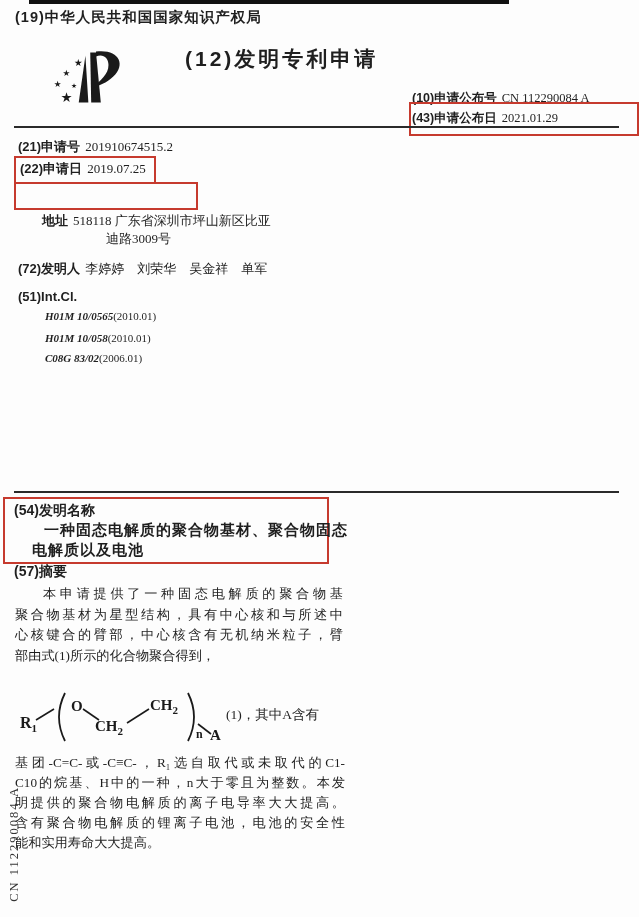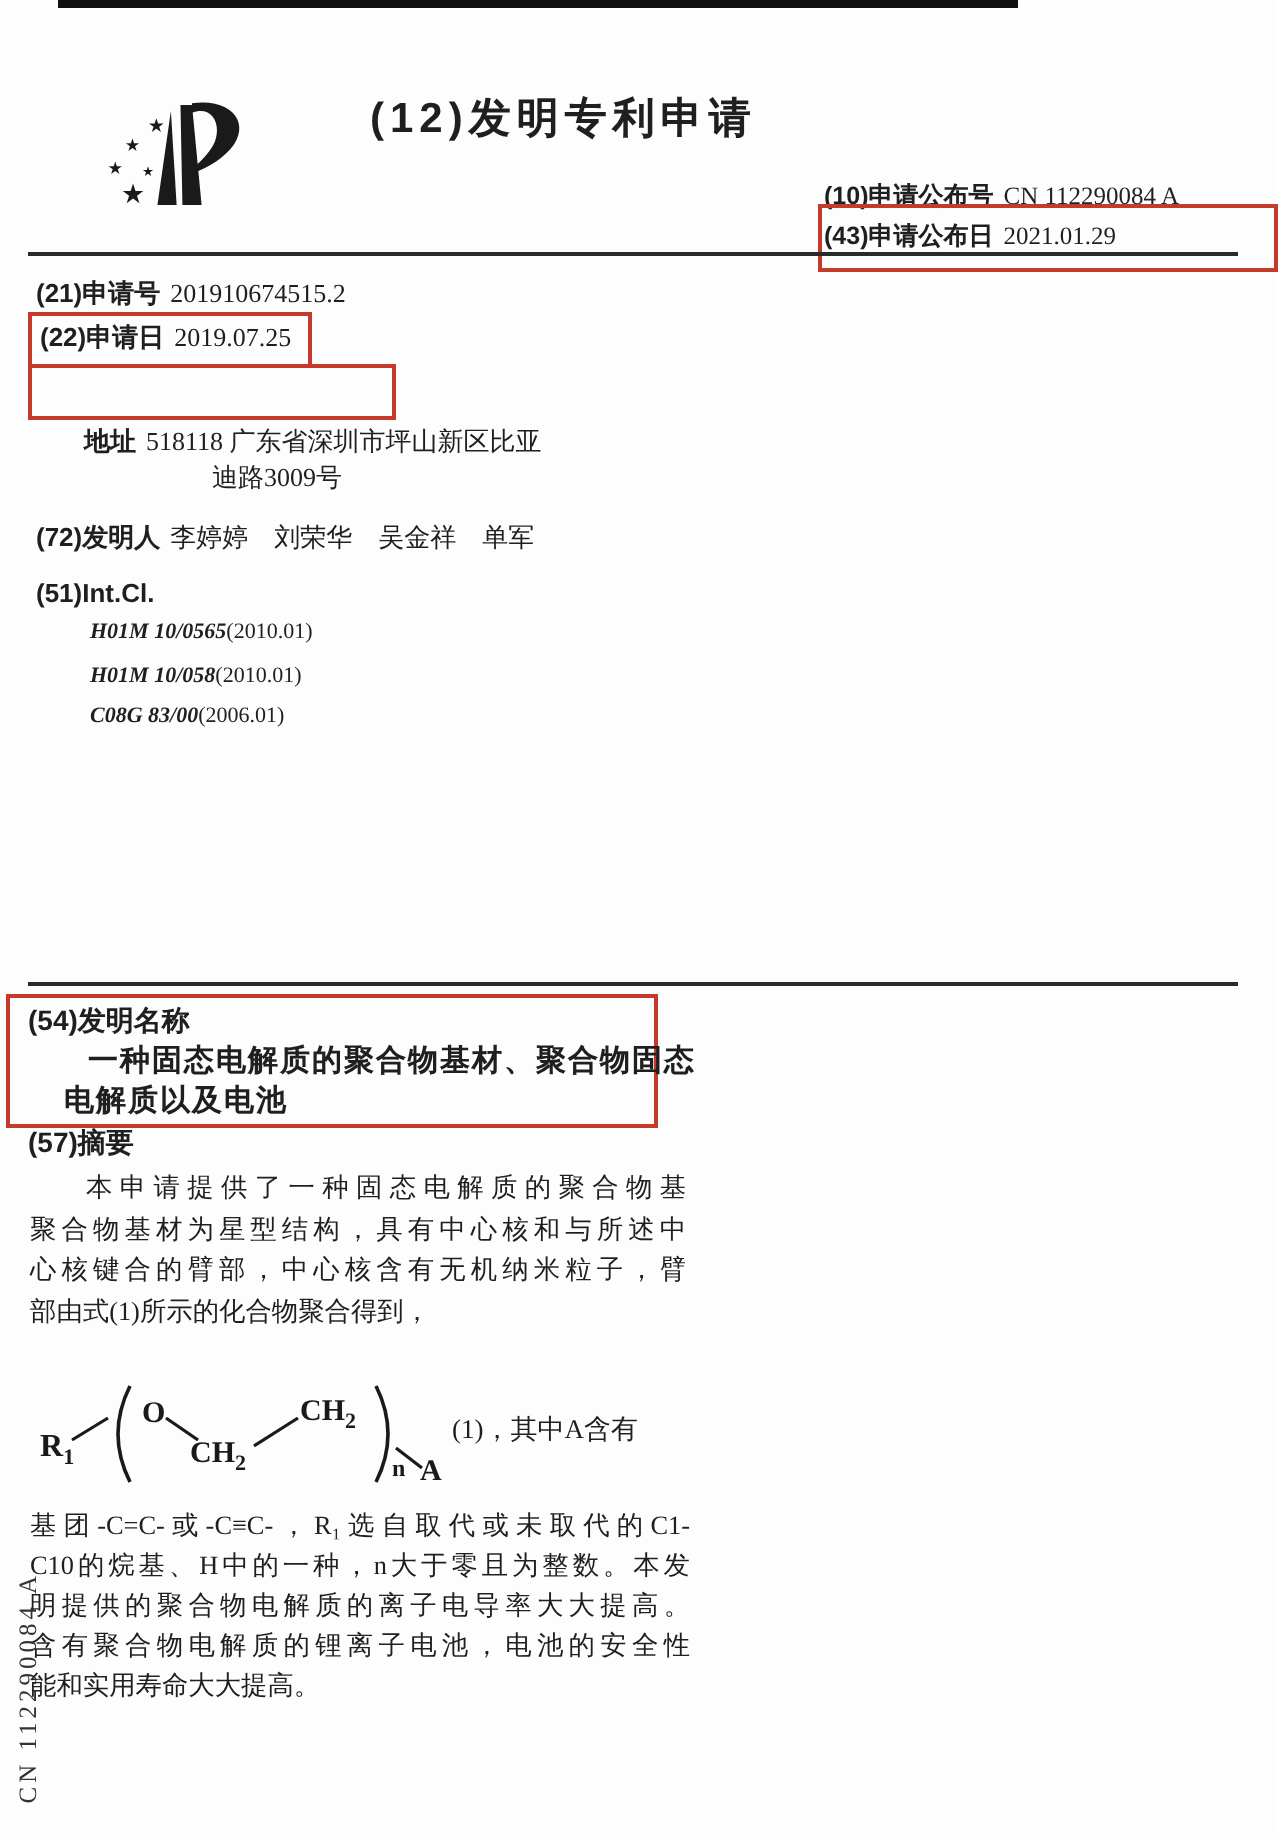--- a/index.html
+++ b/index.html
@@ -55,20 +55,21 @@
   .paren{stroke:#1a1a1a;stroke-width:1.8;fill:none;}
   .fchem{font-family:"Liberation Serif","DejaVu Serif",serif;font-weight:bold;}
 </style>
 </head>
 <body>
 
 <div class="page">
 
   <div id="bar-top" class="abs-pos"></div>
 
+  <div id="office-line" class="abs-pos hei">(19)中华人民共和国国家知识产权局</div>
 
   <svg id="logo" class="abs-pos" width="88" height="72" viewBox="0 0 90 75">
     <text x="8" y="62" font-size="14">★</text>
     <text x="1" y="47" font-size="9">★</text>
     <text x="10" y="35" font-size="9">★</text>
     <text x="22" y="25" font-size="10">★</text>
     <text x="19" y="48" font-size="7">★</text>
     <path d="M34,14 L27,63 L37,63 Z" fill="#1a1a1a"></path>
     <path d="M39,11 L40,63 L50,63 L45,11 Z" fill="#1a1a1a"></path>
     <path d="M45,10 C68,7 77,23 63,36 C56,43 48,45 41,49 C50,39 58,34 58,24 C58,16 52,12 45,15 Z" fill="#1a1a1a"></path>
@@ -111,21 +112,21 @@
   <div id="field-51" class="field">
     <span class="lbl">(51)Int.Cl.</span>
   </div>
   <div id="code-0" class="code-row">
     <span class="code">H01M 10/0565</span><span>(2010.01)</span>
   </div>
   <div id="code-1" class="code-row">
     <span class="code">H01M 10/058</span><span>(2010.01)</span>
   </div>
   <div id="code-2" class="code-row">
-    <span class="code">C08G 83/00</span><span>(2006.01)</span>
+    <span class="code">C08G 83/02</span><span>(2006.01)</span>
   </div>
 
 
   <div id="hr-2" class="hr"></div>
 
   <div id="box-54" class="redbox"></div>
   <div id="label-54" class="abs-pos hei">(54)发明名称</div>
   <div id="title-line1" class="abs-pos song">一种固态电解质的聚合物基材、聚合物固态</div>
   <div id="title-line2" class="abs-pos song">电解质以及电池</div>
 

